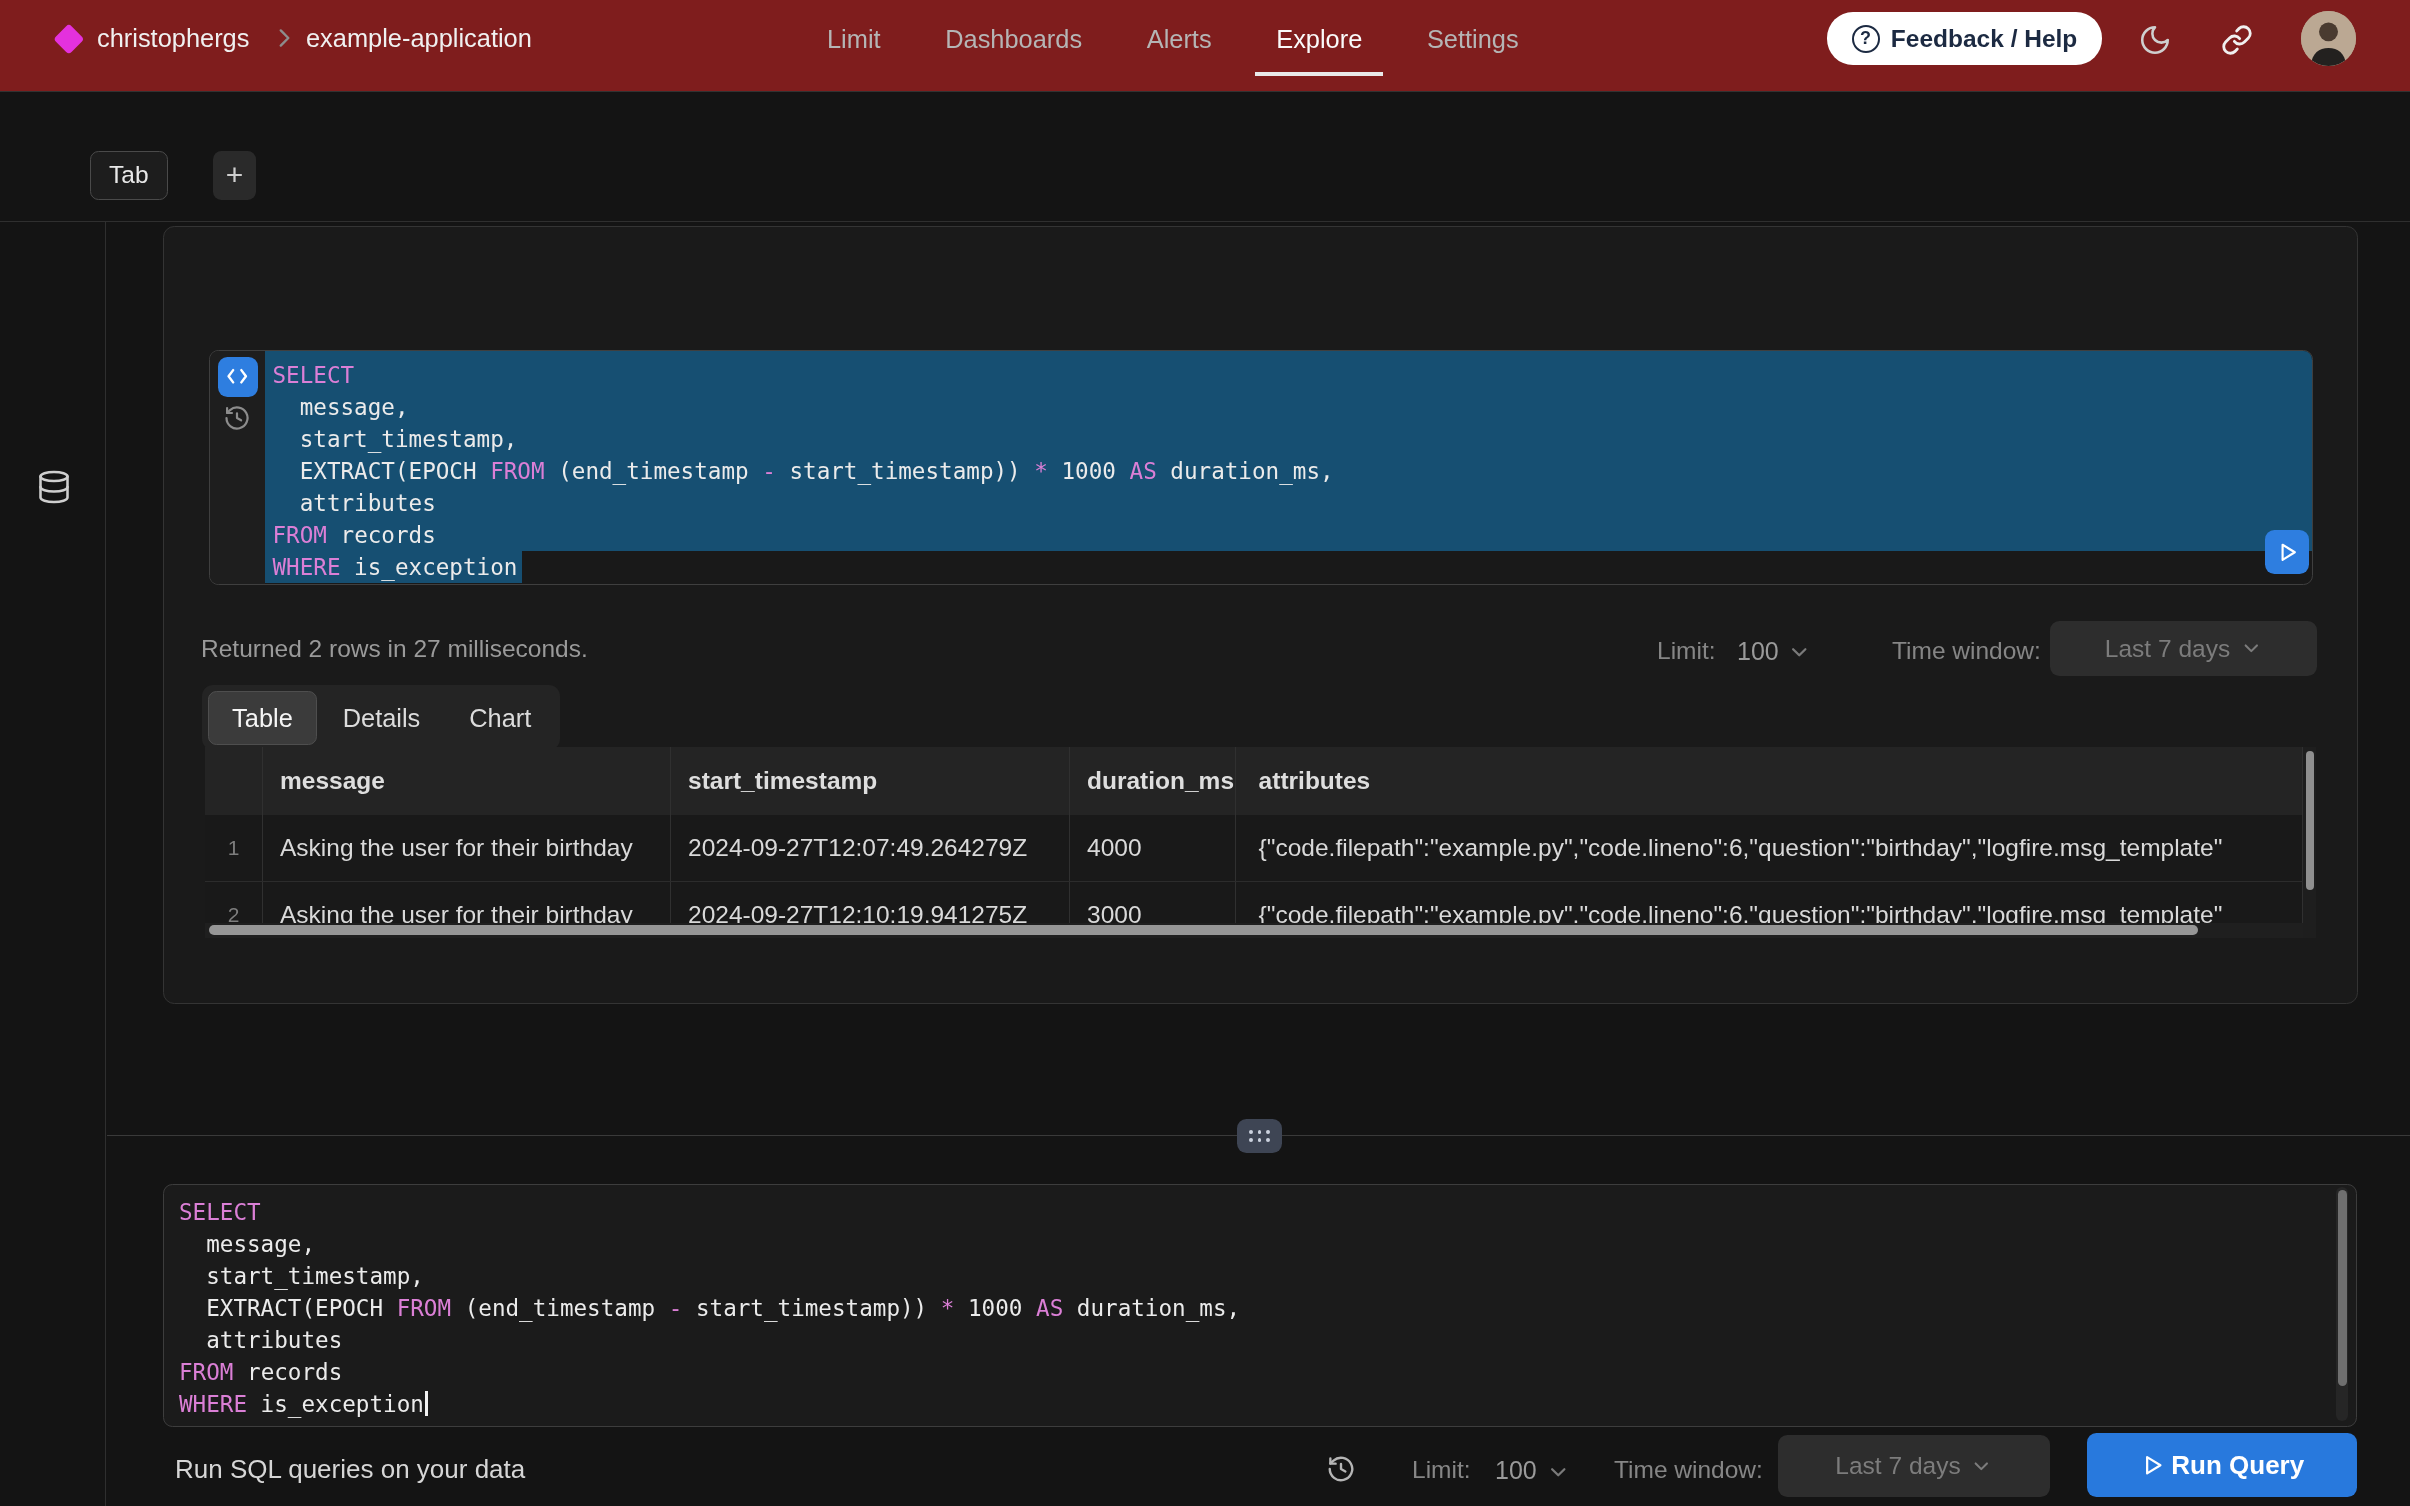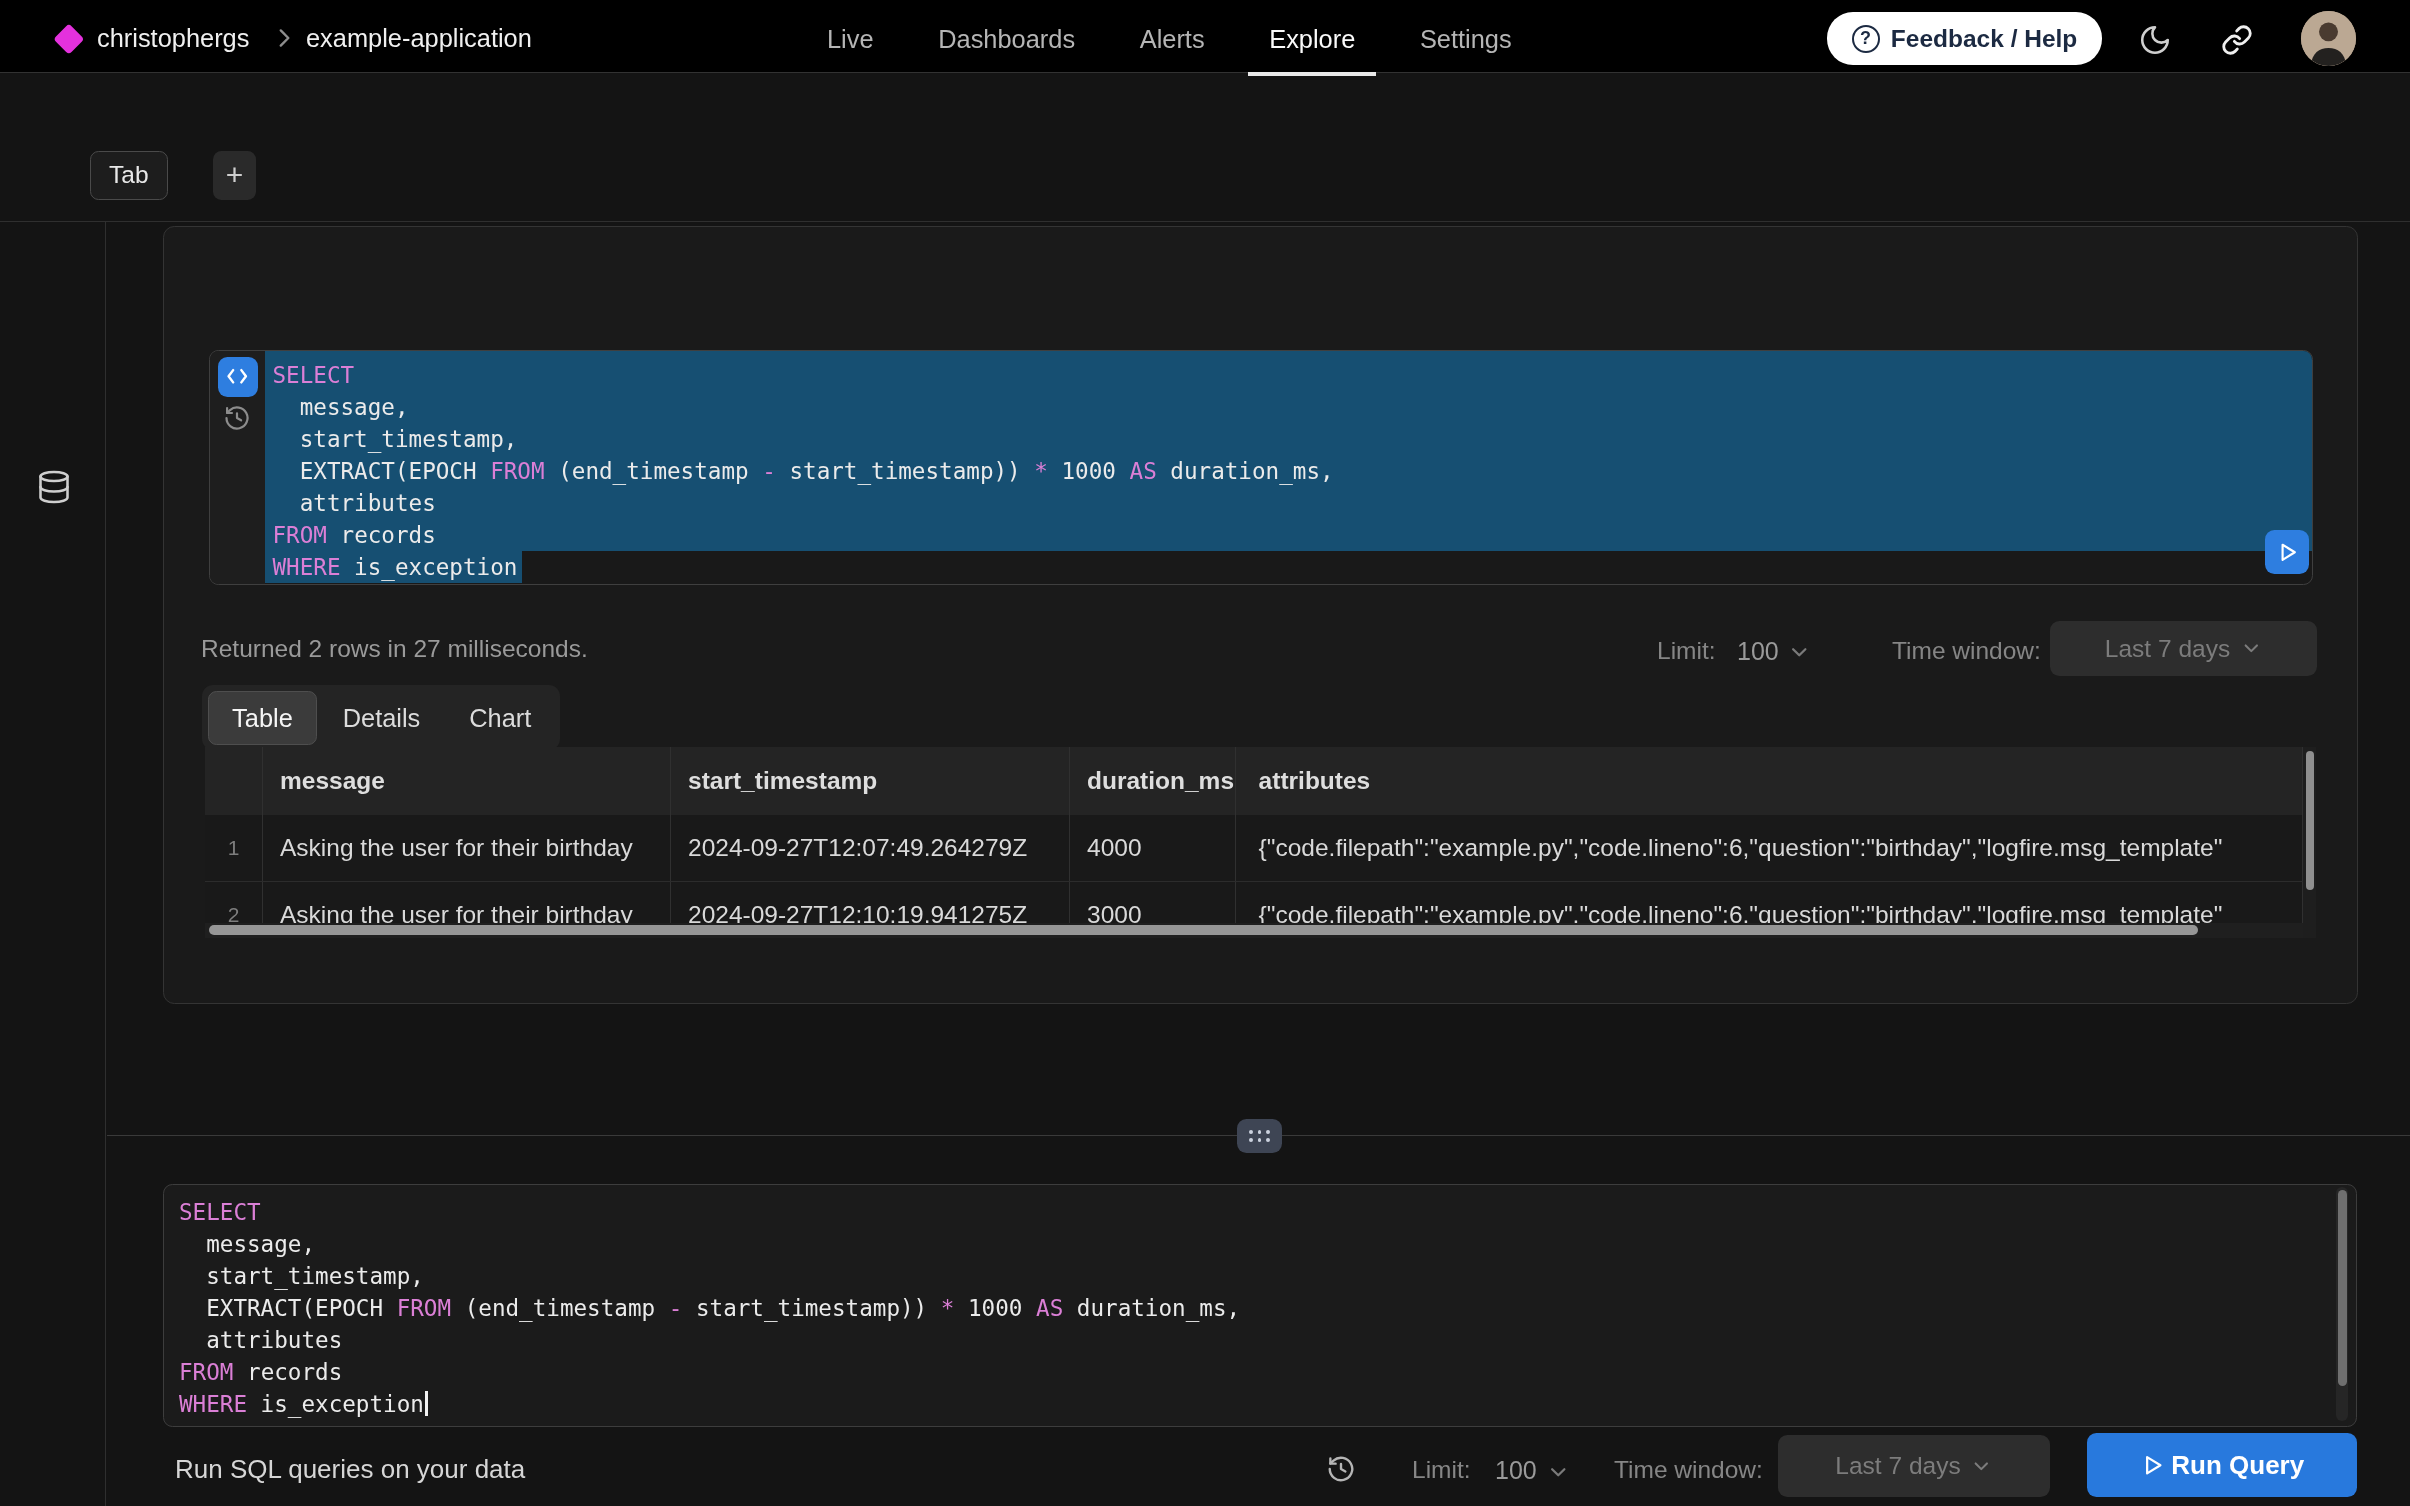--- a/index.html
+++ b/index.html
@@ -6,21 +6,21 @@
     --brand:#e431dd; --selection:#164f72; --keyword:#db7fd6;
     --accent:#2e7ee0; --run:#2879dd;
     --pagebg:#141414; --panel:#1a1a1a; --line:#323232;
   }
   *{box-sizing:border-box;margin:0;padding:0}
   html,body{width:2411px;height:1507px;background:var(--pagebg);overflow:hidden}
   body{font-family:"Liberation Sans",sans-serif;color:#e6e6e6;position:relative}
   .abs{position:absolute}
 
   
-  .topbar{position:absolute;left:0;top:0;width:2411px;height:73px;background:#000000;border-bottom:0.9px solid var(--line)}
+  .topbar{position:absolute;left:0;top:0;width:2411px;height:92px;background:#7f1d1d;border-bottom:0.9px solid var(--line)}
   .diamond{position:absolute;left:58px;top:28px;width:21.7px;height:21.7px;background:var(--brand);border-radius:3.8px;transform:rotate(45deg)}
   .crumb{position:absolute;top:0;height:76px;line-height:76px;font-size:25.4px;font-weight:500;color:#f0f0f0}
   .crumb.org{left:97px}
   .crumb.proj{left:306px}
   .crumb-sep{position:absolute;left:271px;top:24.5px;color:#8d8d8d}
   .mainnav{position:absolute;left:806px;top:0;height:76px;display:flex}
   .nav-item{height:76px;line-height:78px;padding:0 21px;margin-right:22.6px;font-size:25.4px;color:#b5b5b5;cursor:pointer;position:relative}
   .nav-item.active{color:#fafafa;font-weight:500}
   .nav-item.active::after{content:"";position:absolute;left:0;right:0;bottom:0;height:3.8px;background:#e9e9e9}
   .pill{position:absolute;left:1827px;top:12.2px;height:53px;border-radius:26px;background:#fff;display:flex;align-items:center;gap:11.3px;padding:0 24.5px;color:#1c2a42;font-size:24.5px;font-weight:600}
@@ -102,21 +102,21 @@
 
 <header class="topbar">
   <span class="diamond"></span>
   <span class="crumb org">christophergs</span>
   <svg class="crumb-sep" width="26" height="26" viewBox="0 0 24 24" fill="none" stroke="#8d8d8d" stroke-width="2.2" stroke-linecap="round" stroke-linejoin="round">
       <polyline points="9 5 16 12 9 19"></polyline>
     </svg>
   <span class="crumb proj">example-application</span>
 
   <nav class="mainnav">
-      <div class="nav-item">Live</div>
+      <div class="nav-item">Limit</div>
       <div class="nav-item">Dashboards</div>
       <div class="nav-item">Alerts</div>
       <div class="nav-item active">Explore</div>
       <div class="nav-item">Settings</div>
     </nav>
 
   <div class="pill">
     <span class="qmark">?</span>
     <span>Feedback / Help</span>
   </div>

